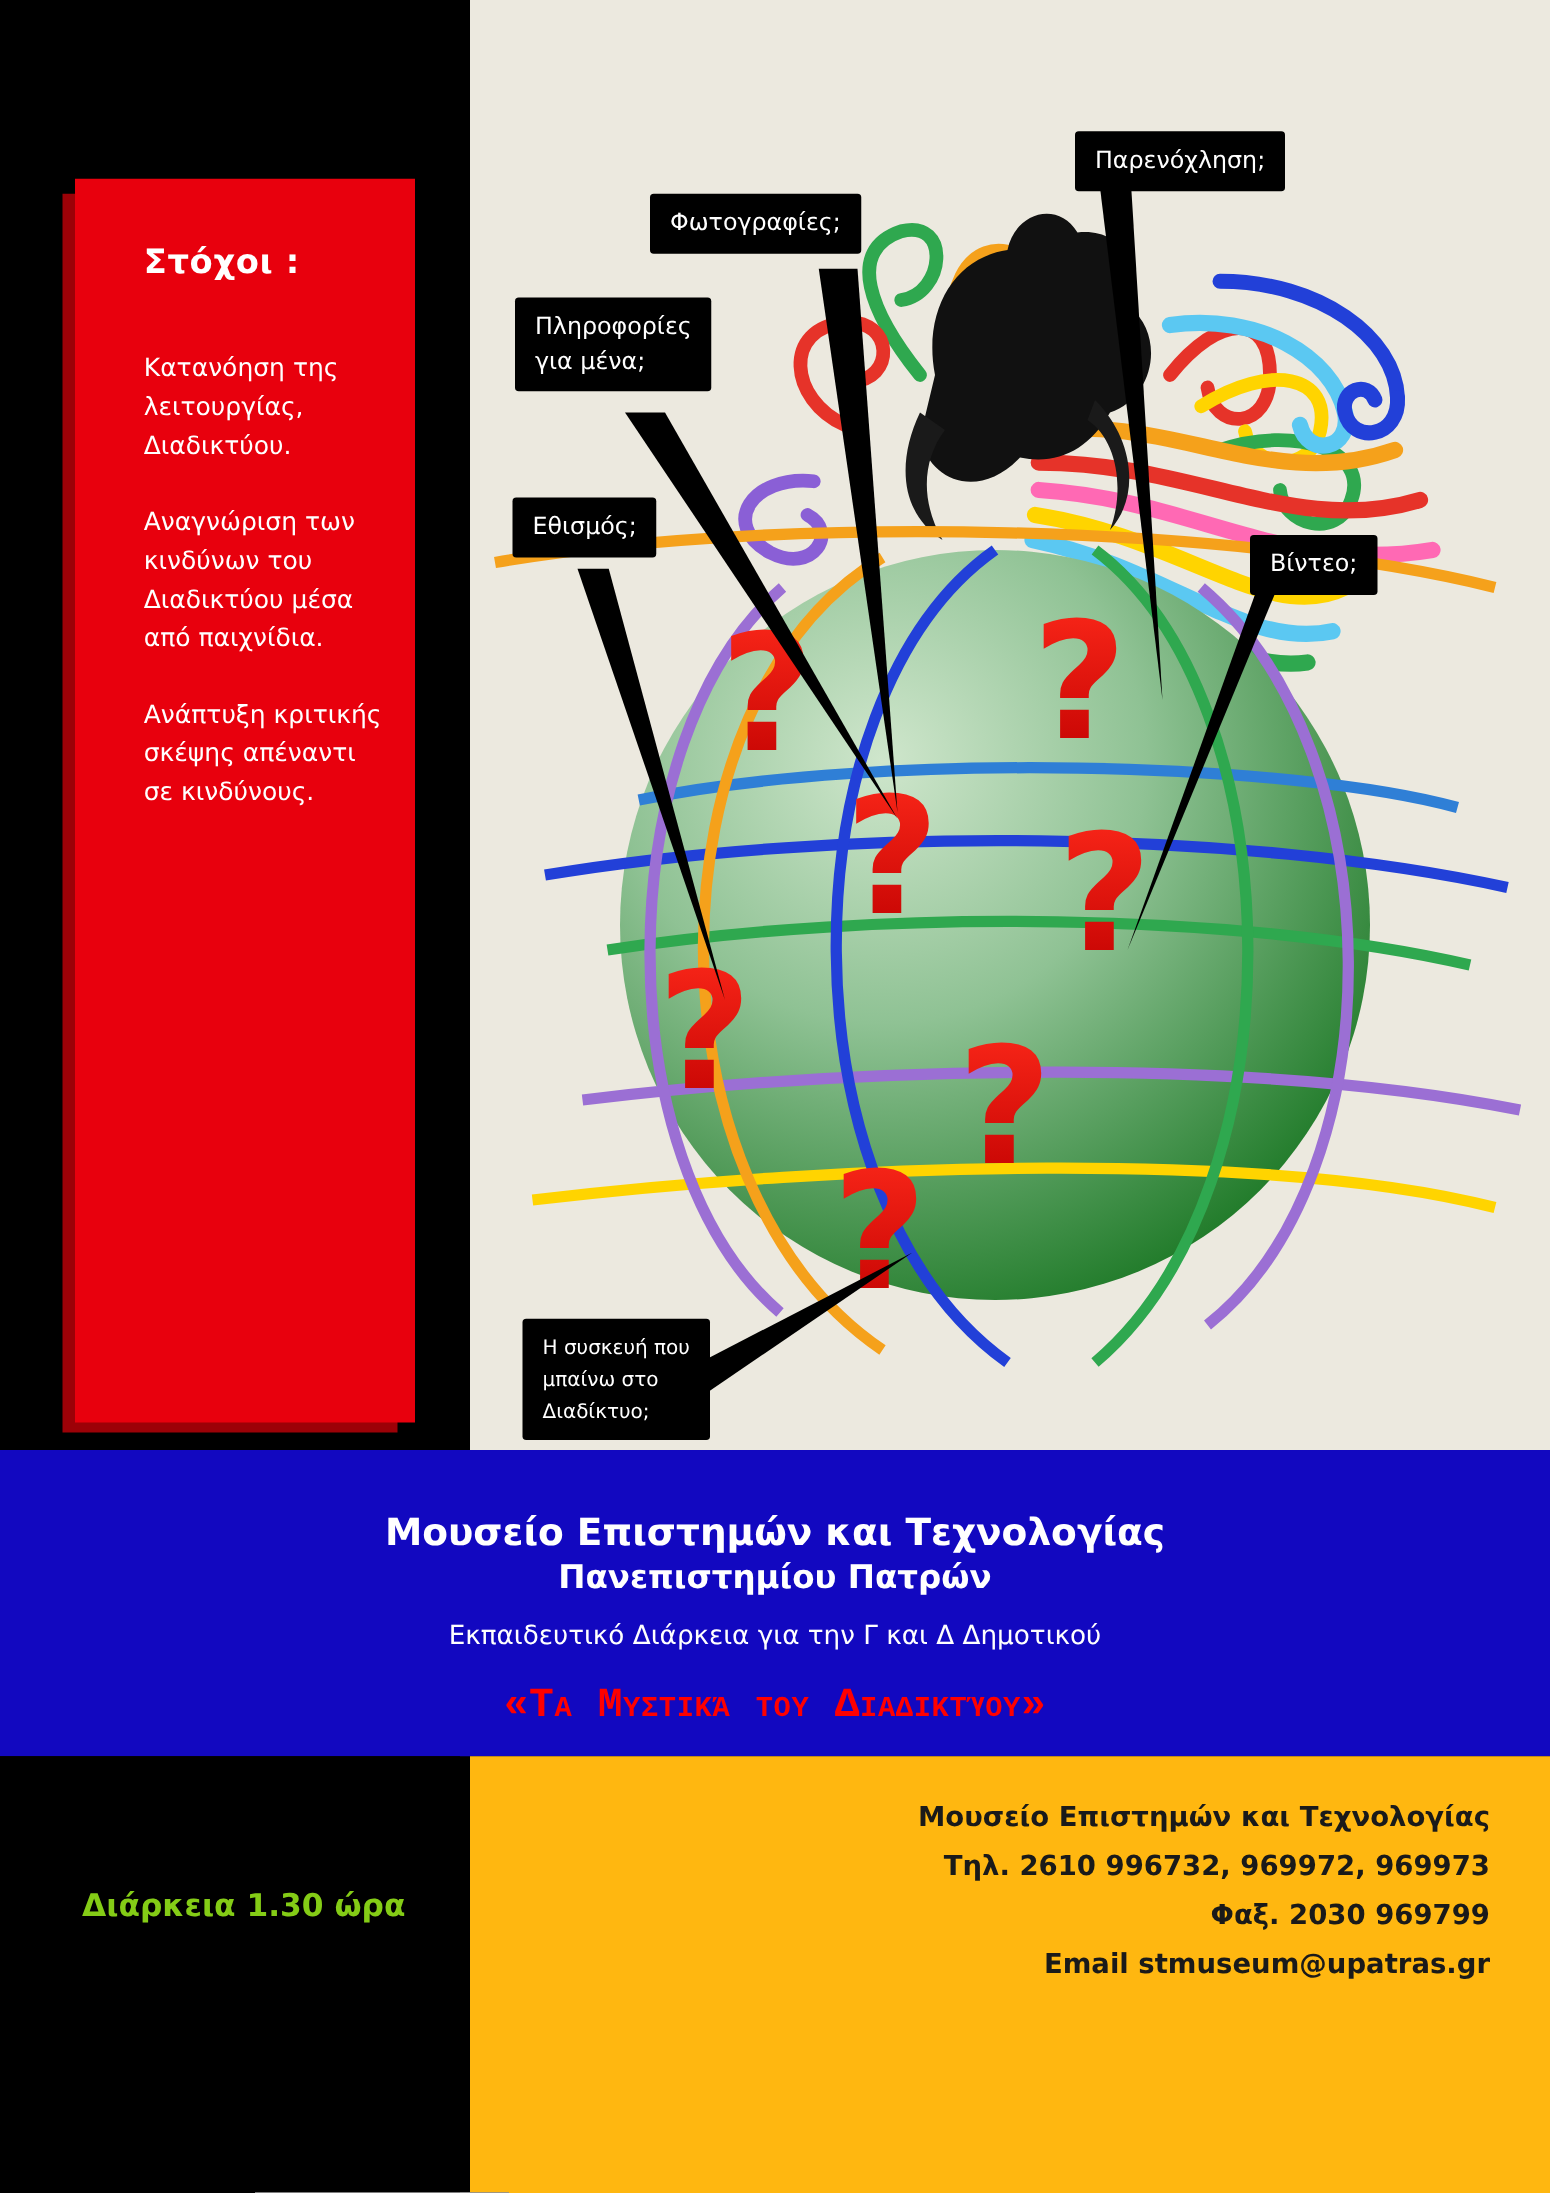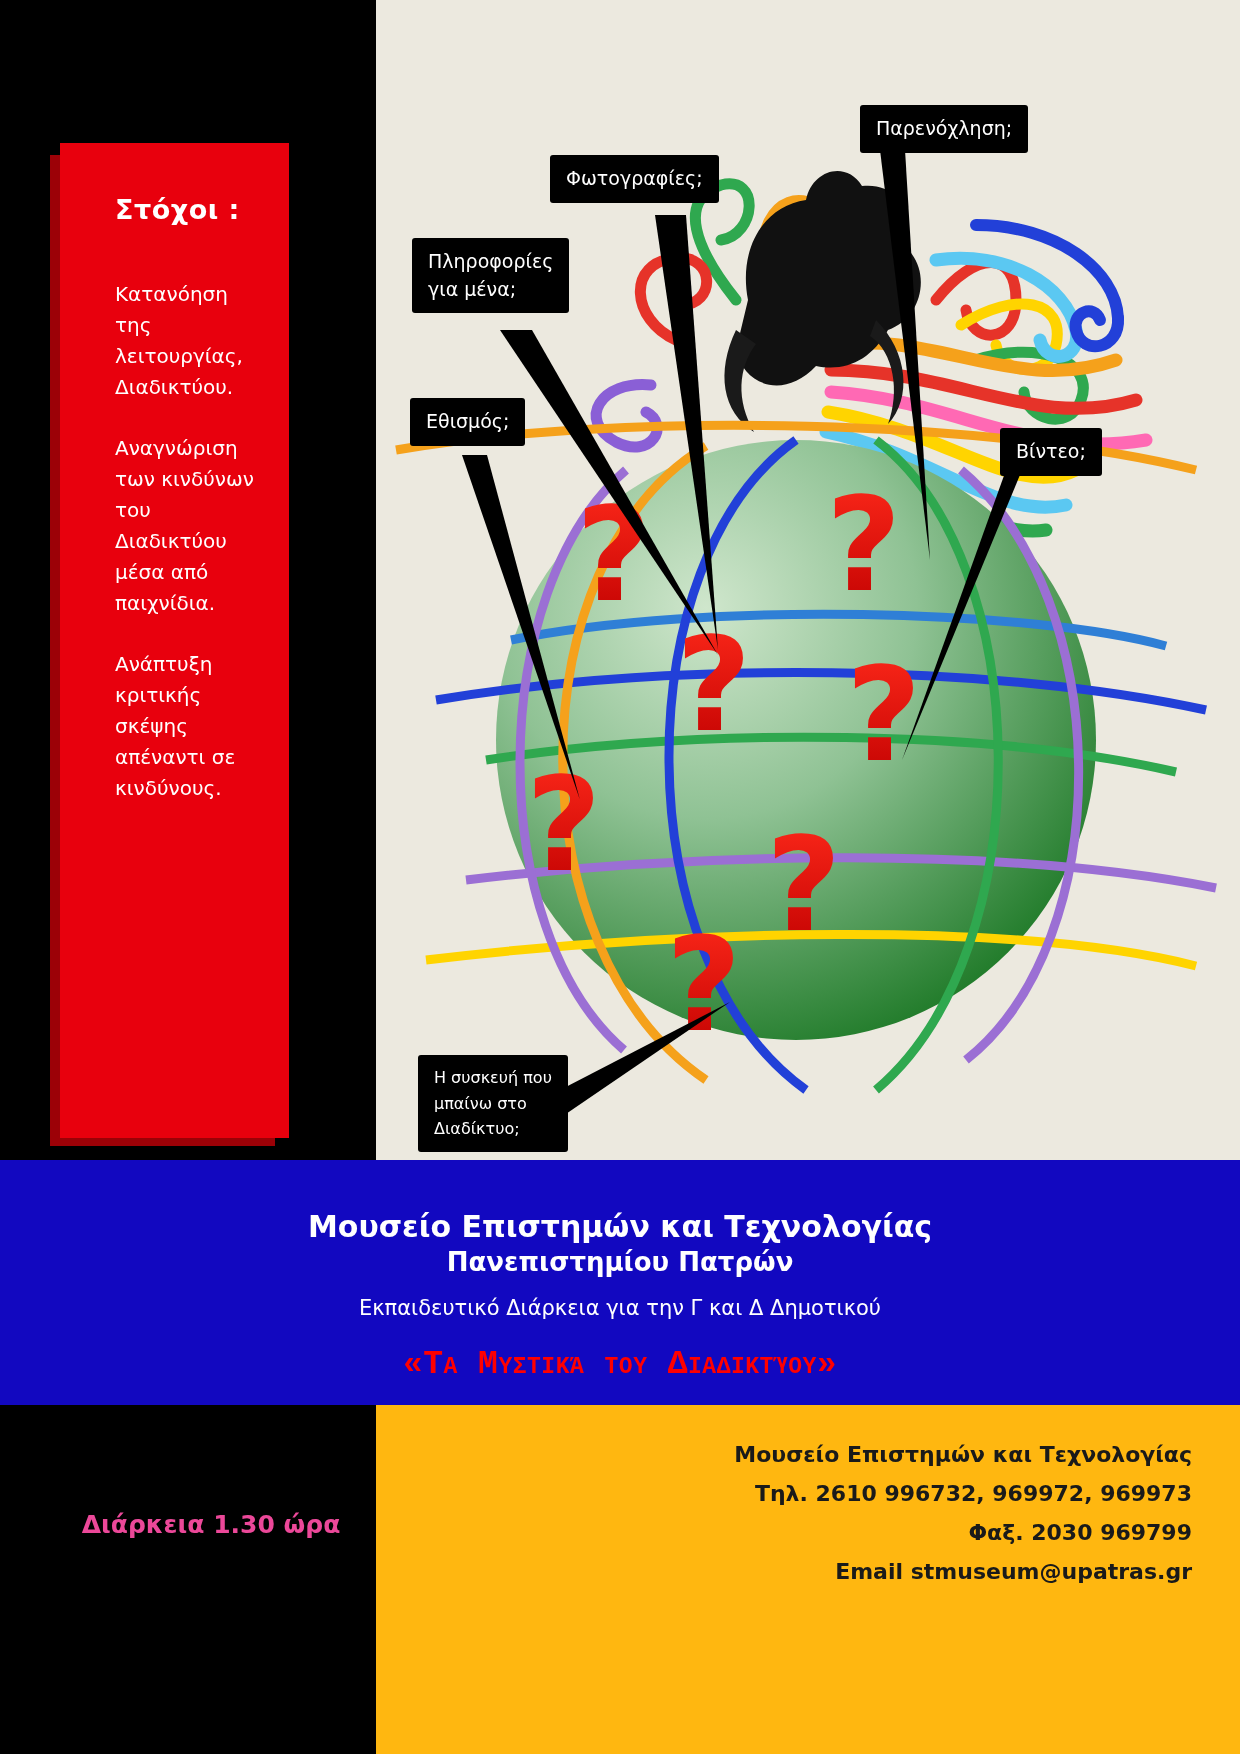--- a/index.html
+++ b/index.html
@@ -19,21 +19,21 @@
     background:#ece9df;
   }
 
   
   .black-col {
     position:absolute; left:0; top:0; width:376px; height:1160px;
     background:#000;
   }
   .red-box {
     position:absolute;
-    left:60px; top:143px; width:229px; height:995px;
+    left:60px; top:143px; width:272px; height:995px;
     background:#e8000d;
     box-shadow: -12px 10px 0 -2px #9c0107;
   }
   .red-box .inner {
     padding:52px 26px 10px 55px;
     color:#ffffff;
   }
   .goals-title {
     font-size:27px; font-weight:bold; letter-spacing:.5px;
     margin:0 0 54px 0; line-height:1.1;
@@ -67,21 +67,21 @@
   .org-2 { font-size:26px; font-weight:bold; margin:0; line-height:1.28; }
   .subtitle { font-size:21px; margin:16px 0 0 0; font-weight:400; }
   .prog-title {
     font-size:33px; font-weight:bold; color:#ff0000; margin:26px 0 0 0;
     font-variant:small-caps; letter-spacing:.5px;font-family:Liberation Mono, monospace;
   }
 
   
   .bottom-black {
     position:absolute; left:0; top:1405px; width:368px; height:349px;
-    background:#000; color:#ec4899;margin-left:16px;
+    background:#000; color:#84cc16;
   }
   .duration {
     position:absolute; left:30px; top:105px; width:330px;
     font-size:25px; font-weight:bold; text-align:center;
   }
   .yellow-band {
     position:absolute; left:376px; top:1405px; width:864px; height:349px;
     background:#ffb710; color:#1a1a1a;
   }
   .contact {
@@ -178,21 +178,21 @@
     <polygon points="880,150 905,150 930,560" fill="#000"></polygon>
     <polygon points="655,215 686,215 718,650" fill="#000"></polygon>
     <polygon points="500,330 532,330 718,655" fill="#000"></polygon>
     <polygon points="462,455 487,455 580,800" fill="#000"></polygon>
     <polygon points="1006,470 1022,470 902,760" fill="#000"></polygon>
     <polygon points="560,1090 560,1118 730,1002" fill="#000"></polygon>
   </svg>
 
   <div class="bubble" style="left:860px; top:105px;">Παρενόχληση;</div>
 
-  <div class="bubble" style="left:550px; top:155px;">Φωτογραφίες;</div>
+  <div class="bubble" style="left:520px; top:155px;">Φωτογραφίες;</div>
 
   <div class="bubble" style="left:412px; top:238px;">Πληροφορίες
 για μένα;</div>
 
   <div class="bubble" style="left:410px; top:398px;">Εθισμός;</div>
 
   <div class="bubble" style="left:1000px; top:428px;">Βίντεο;</div>
 
   <div class="bubble" style="left:418px; top:1055px; font-size:16px; line-height:1.6;">Η συσκευή που
 μπαίνω  στο

